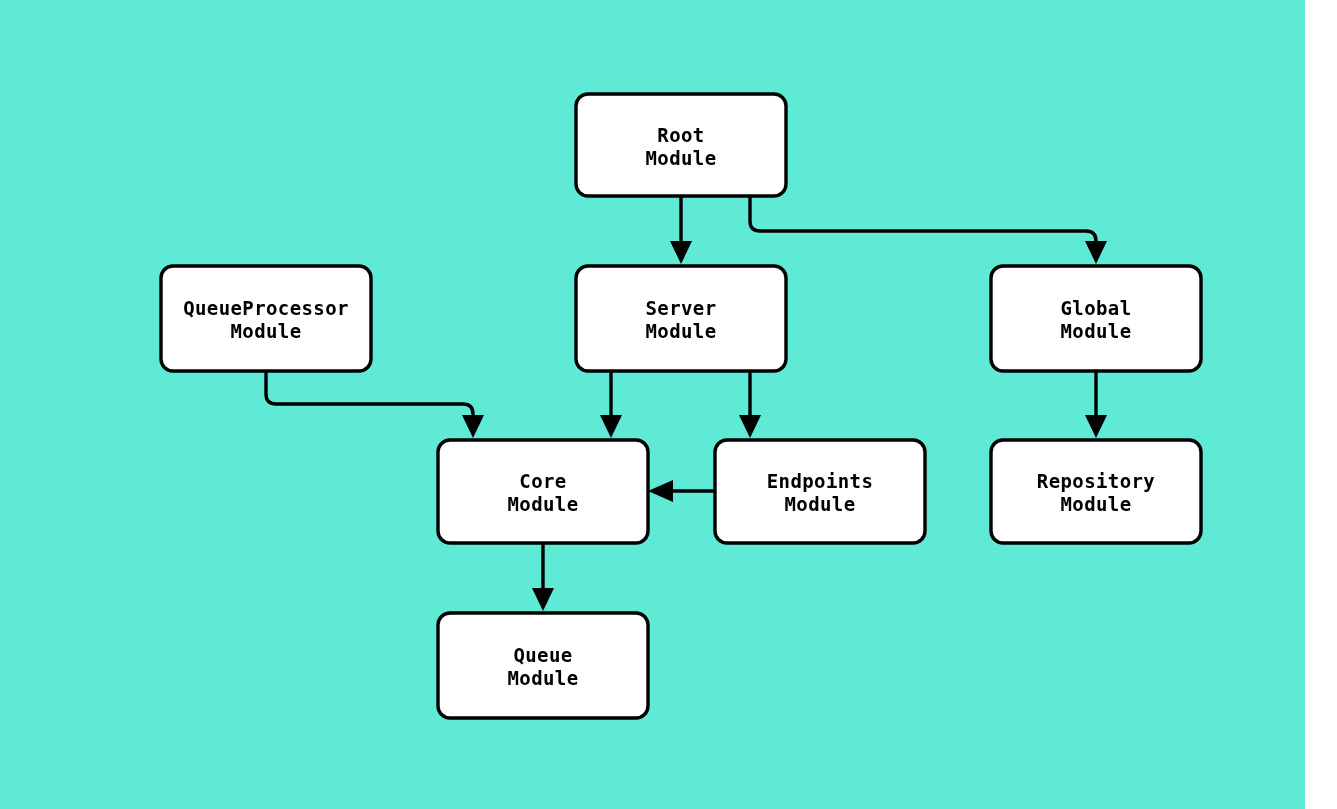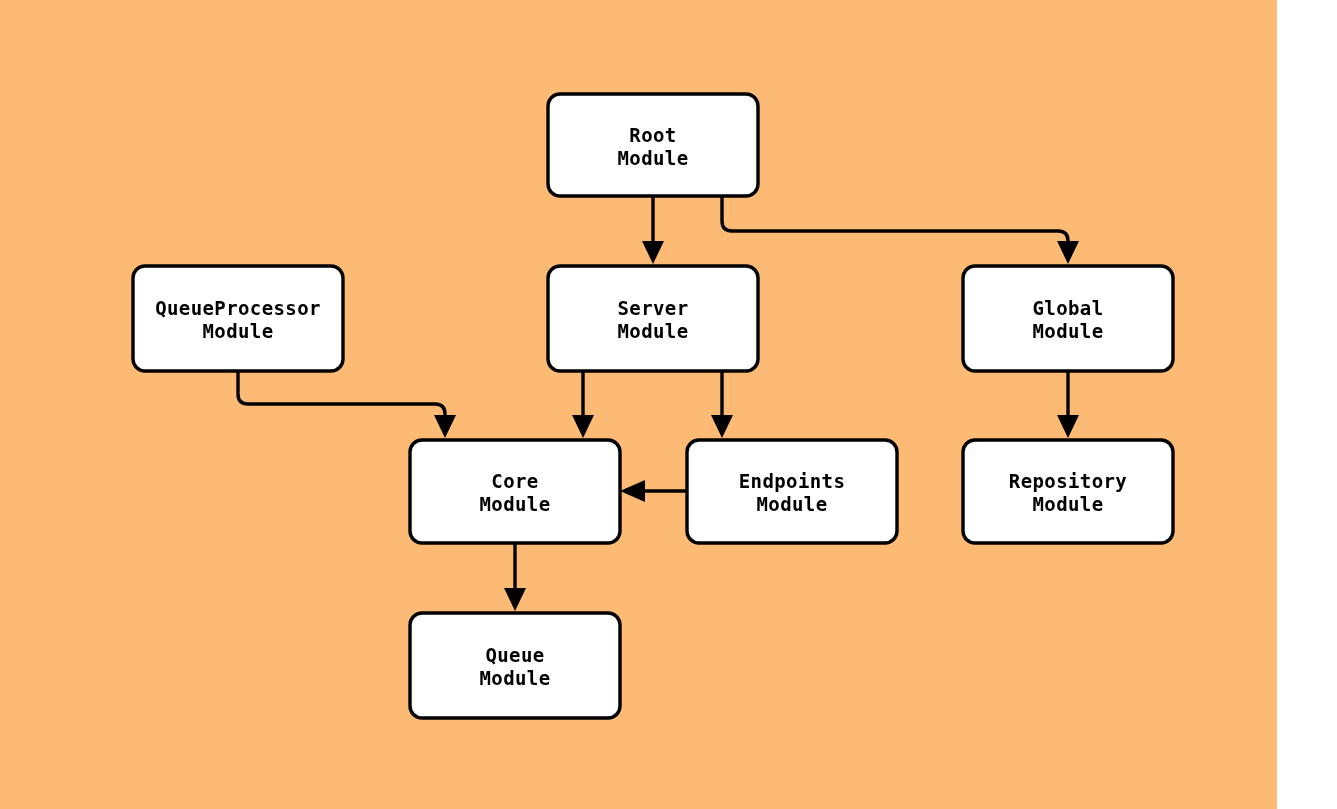--- a/index.html
+++ b/index.html
@@ -11,21 +11,22 @@
   body {
     width: 1337px;
     height: 809px;
     overflow: hidden;
     font-family: "DejaVu Sans Mono", "Liberation Mono", monospace;
   }
   #diagram-root {
     position: relative;
     width: 1277px;
     height: 809px;
-    background: #fdba74;
+    background: #5eead4;
+    padding-left: 28px;
   }
   svg#graph {
     display: block;
     width: 1337px;
     height: 809px;
   }
   .node-box {
     fill: #ffffff;
     stroke: #000000;
     stroke-width: 3.4;

